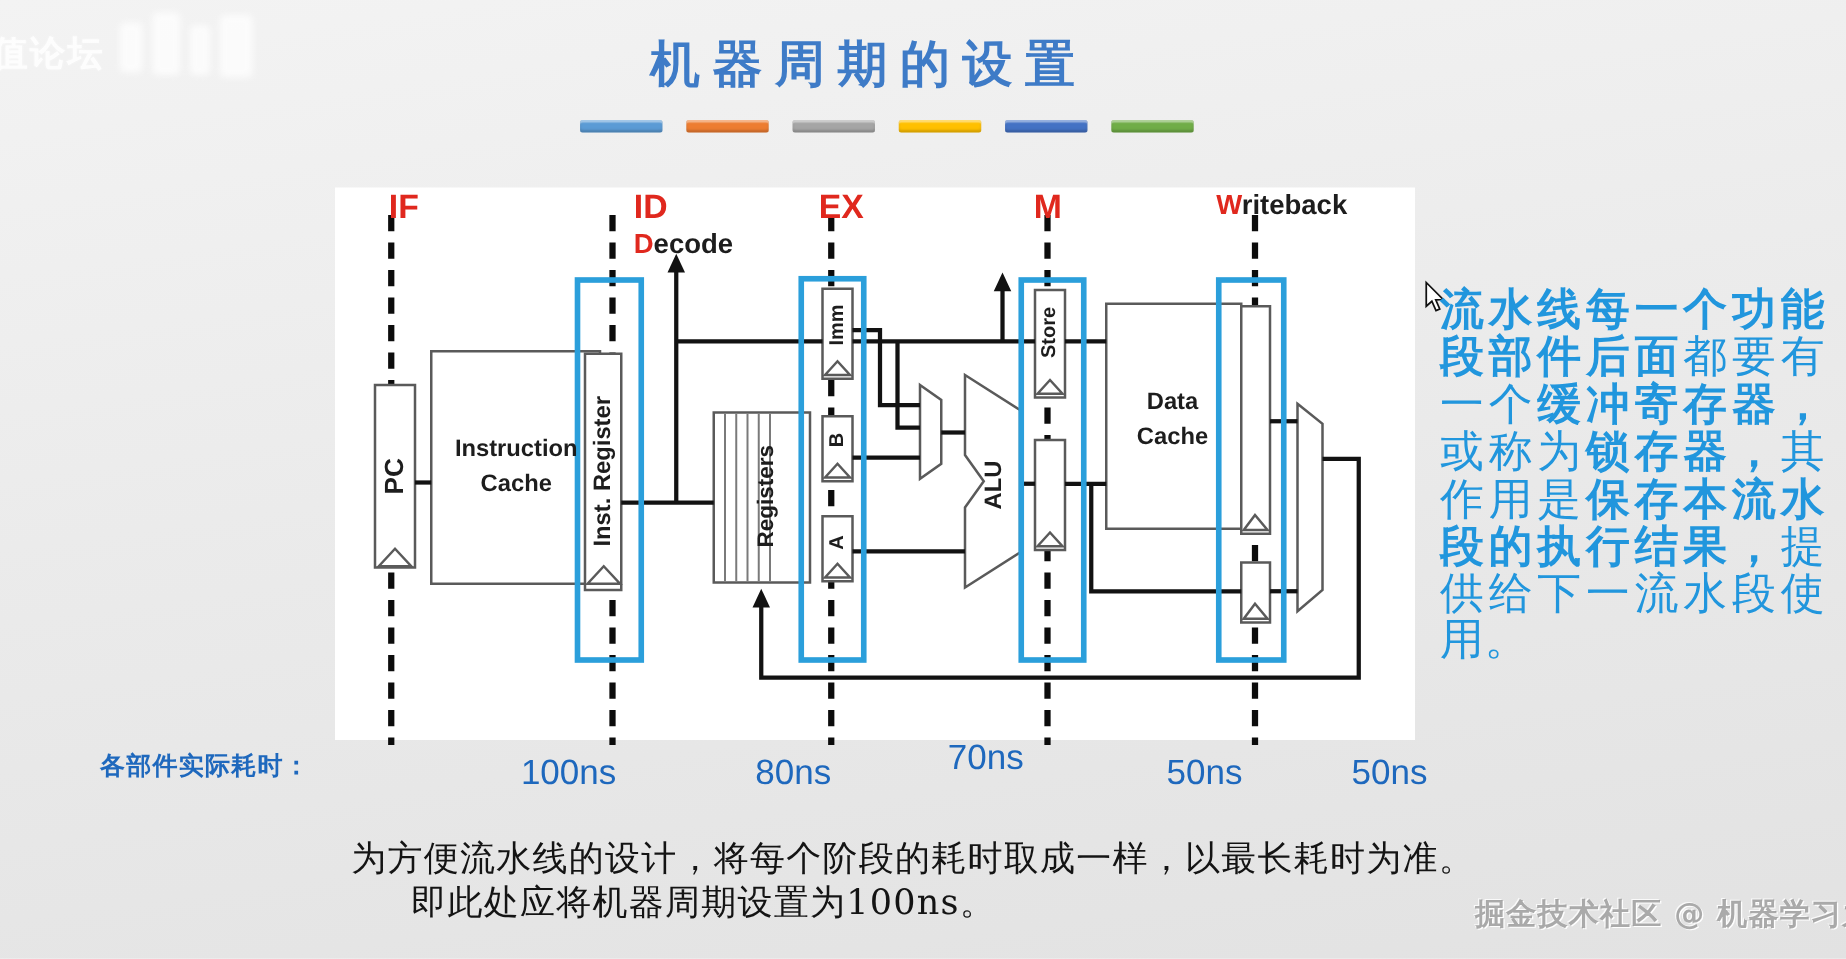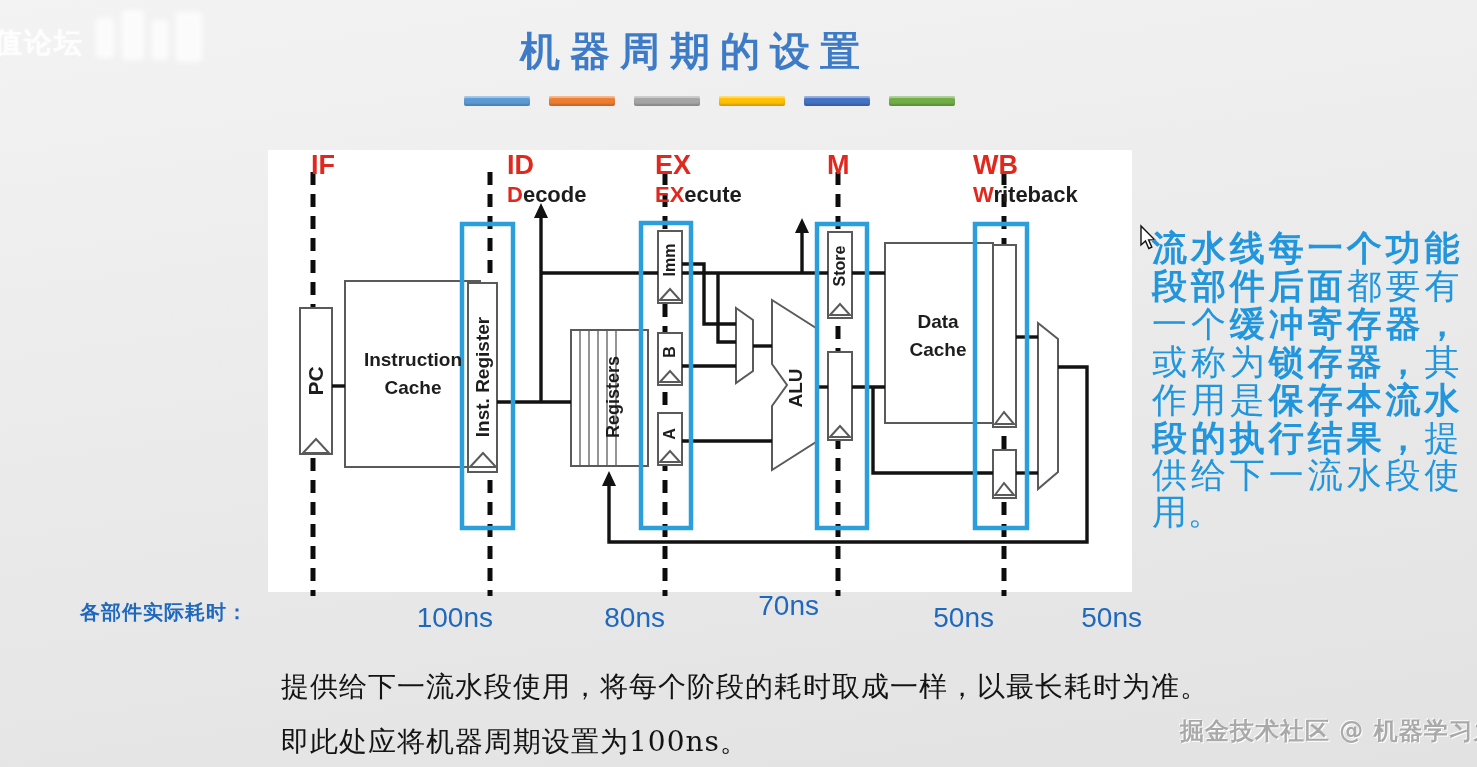--- a/index.html
+++ b/index.html
@@ -192,27 +192,25 @@
 
 <div class="abs stage" style="left:401px">
   <div class="abbr">IF</div>
 </div>
 <div class="abs stage" style="left:597px">
   <div class="abbr">ID</div>
   <div class="sub"><span class="red">D</span><span>ecode</span></div>
 </div>
 <div class="abs stage" style="left:745px">
   <div class="abbr">EX</div>
-  <div class="sub"><span class="red">EX</span><span>ecute</span></div>
 </div>
 <div class="abs stage" style="left:917px">
   <div class="abbr">M</div>
 </div>
 <div class="abs stage" style="left:1063px">
-  <div class="abbr">WB</div>
   <div class="sub"><span class="red">W</span><span>riteback</span></div>
 </div>
 
 <div class="abs dlab rot" style="left:316px;top:381px;font-size:21px;">PC</div>
 <div class="abs dlab wrap2" style="left:413px;top:374px;width:140px;font-size:19px;line-height:28px;">Instruction Cache</div>
 <div class="abs dlab rot" style="left:483px;top:377px;font-size:19px;">Inst. Register</div>
 <div class="abs dlab rot" style="left:613px;top:397px;font-size:18px;">Registers</div>
 <div class="abs dlab rot" style="left:670px;top:260px;font-size:16px;">Imm</div>
 <div class="abs dlab rot" style="left:670px;top:352px;font-size:16px;">B</div>
 <div class="abs dlab rot" style="left:670px;top:434px;font-size:16px;">A</div>
@@ -224,16 +222,16 @@
   <span class="b">流水线每一个功能段部件后面</span><span>都要有一个</span><span class="b">缓冲寄存器，</span><span>或称为</span><span class="b">锁存器，</span><span>其作用是</span><span class="b">保存本流水段的执行结果，</span><span>提供给下一流水段使用。</span>
 </div>
 
 <div class="abs timing-caption">各部件实际耗时：</div>
 <div class="abs tval" style="left:423px;top:602px;">100ns</div>
 <div class="abs tval" style="left:595px;top:602px;">80ns</div>
 <div class="abs tval" style="left:749px;top:590px;">70ns</div>
 <div class="abs tval" style="left:924px;top:602px;">50ns</div>
 <div class="abs tval" style="left:1072px;top:602px;">50ns</div>
 
-<div class="abs foot" style="top:668px;">提供给下一流水段使用，将每个阶段的耗时取成一样，以最长耗时为准。</div>
-<div class="abs foot" style="top:723px;">即此处应将机器周期设置为100ns。</div>
+<div class="abs foot" style="top:668px;">为方便流水线的设计，将每个阶段的耗时取成一样，以最长耗时为准。</div>
+<div class="abs foot" style="top:703px;margin-left:48px;">即此处应将机器周期设置为100ns。</div>
 
 <div class="abs wm-br">掘金技术社区 @ 机器学习之心AI</div>
 
 </body></html>

